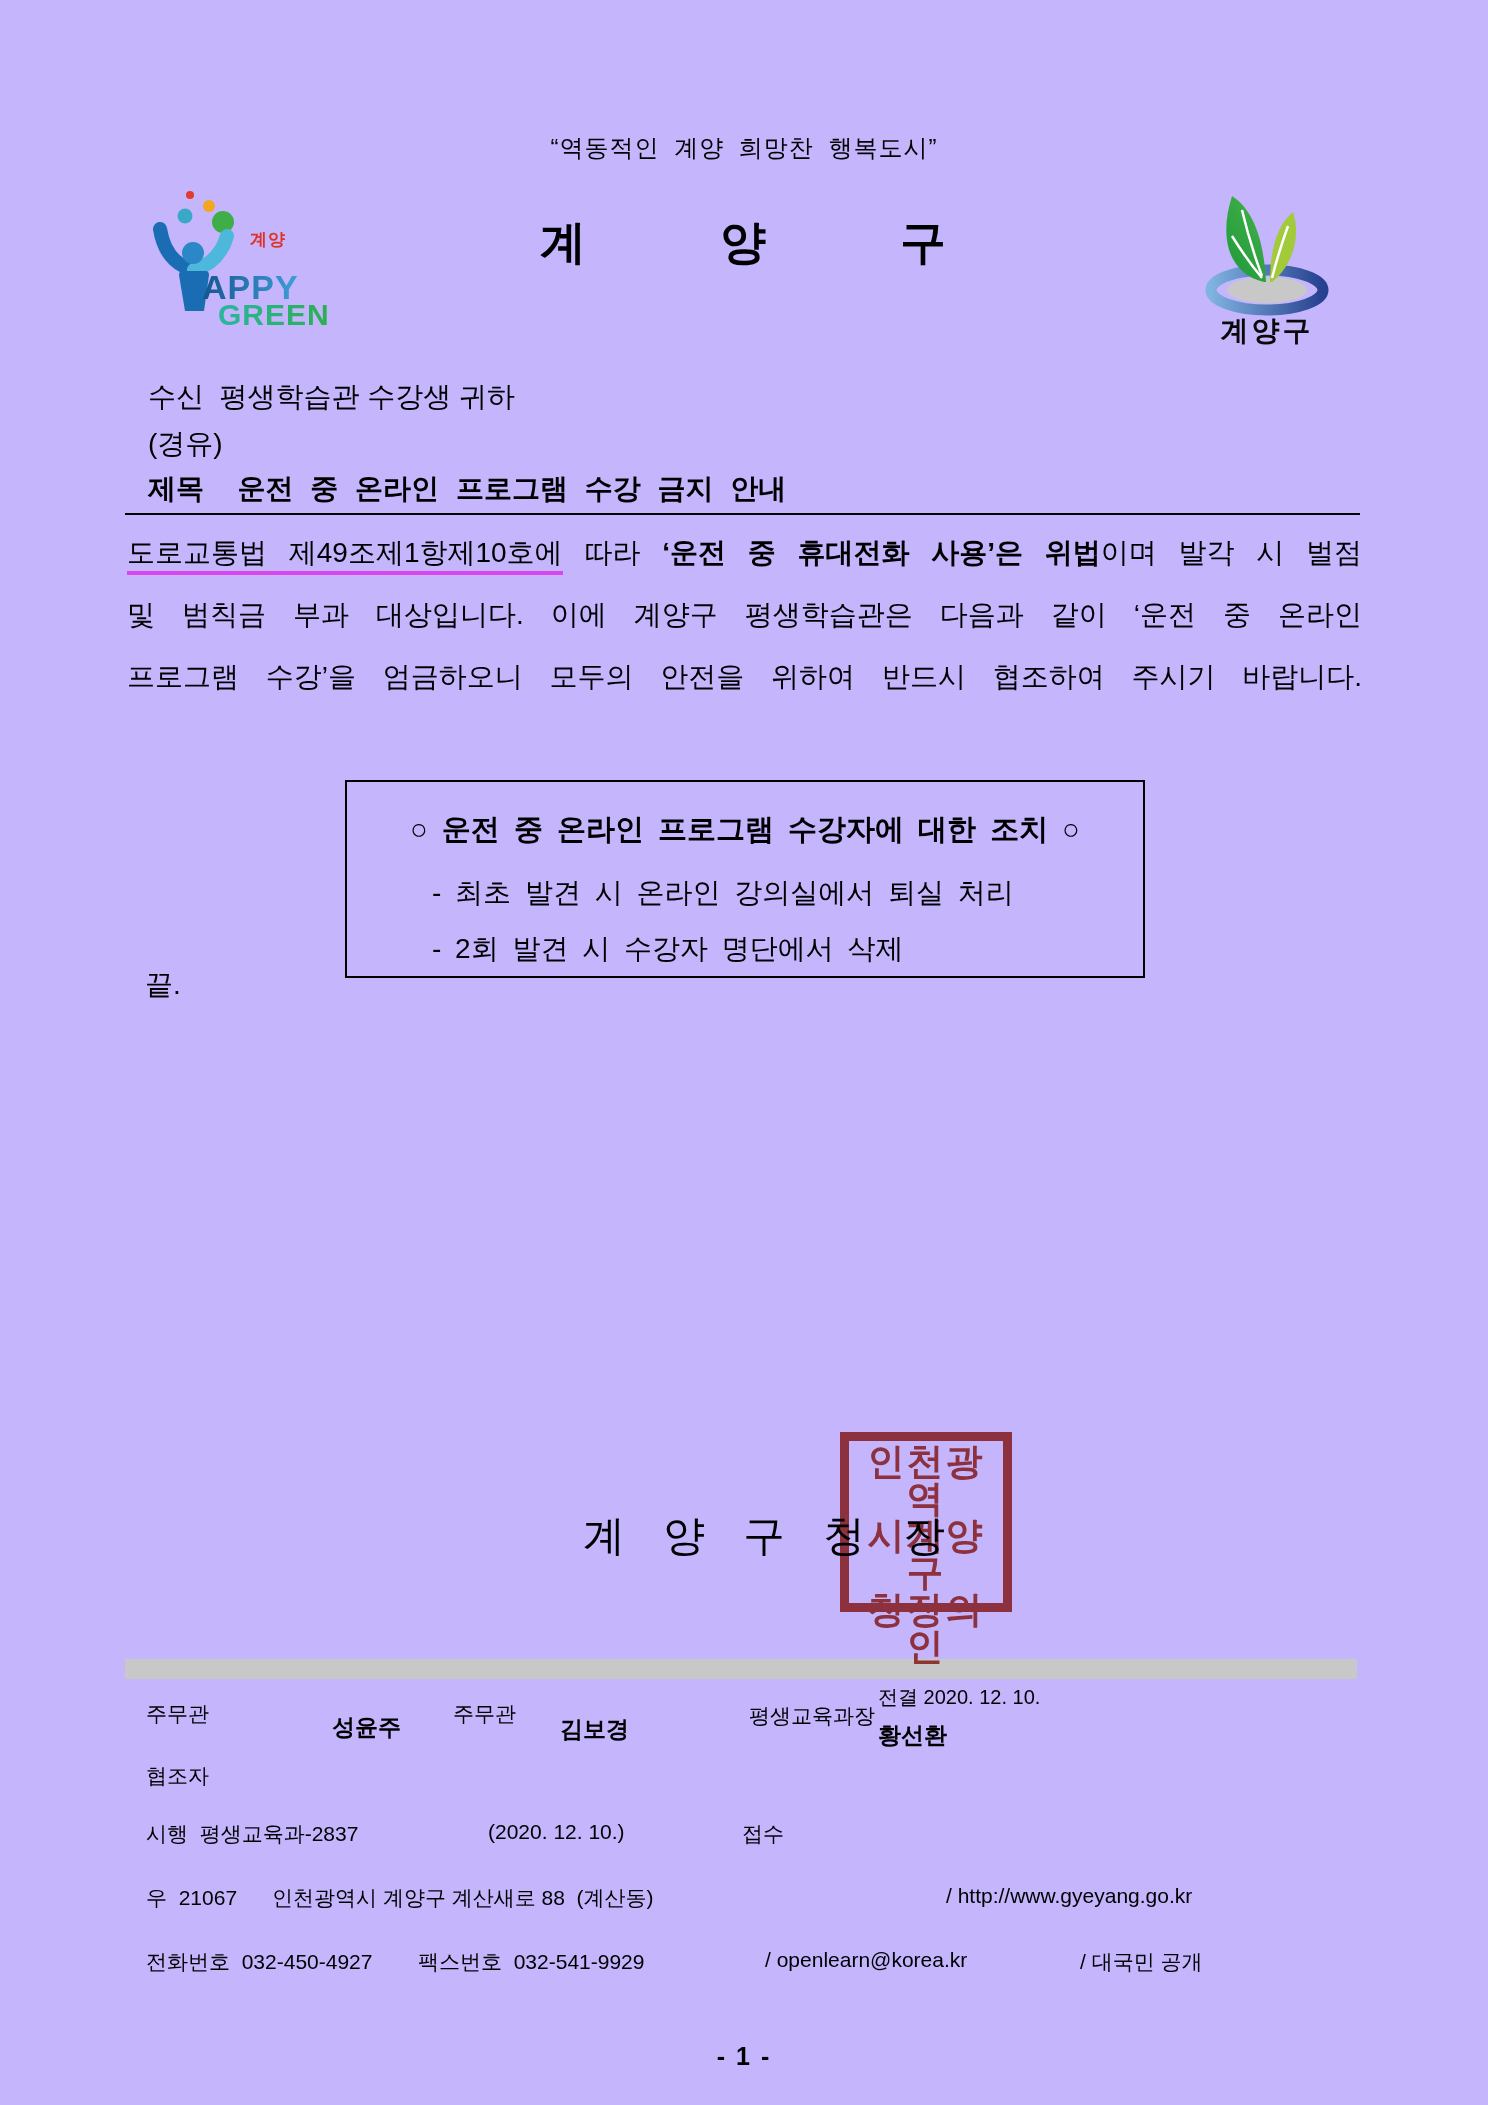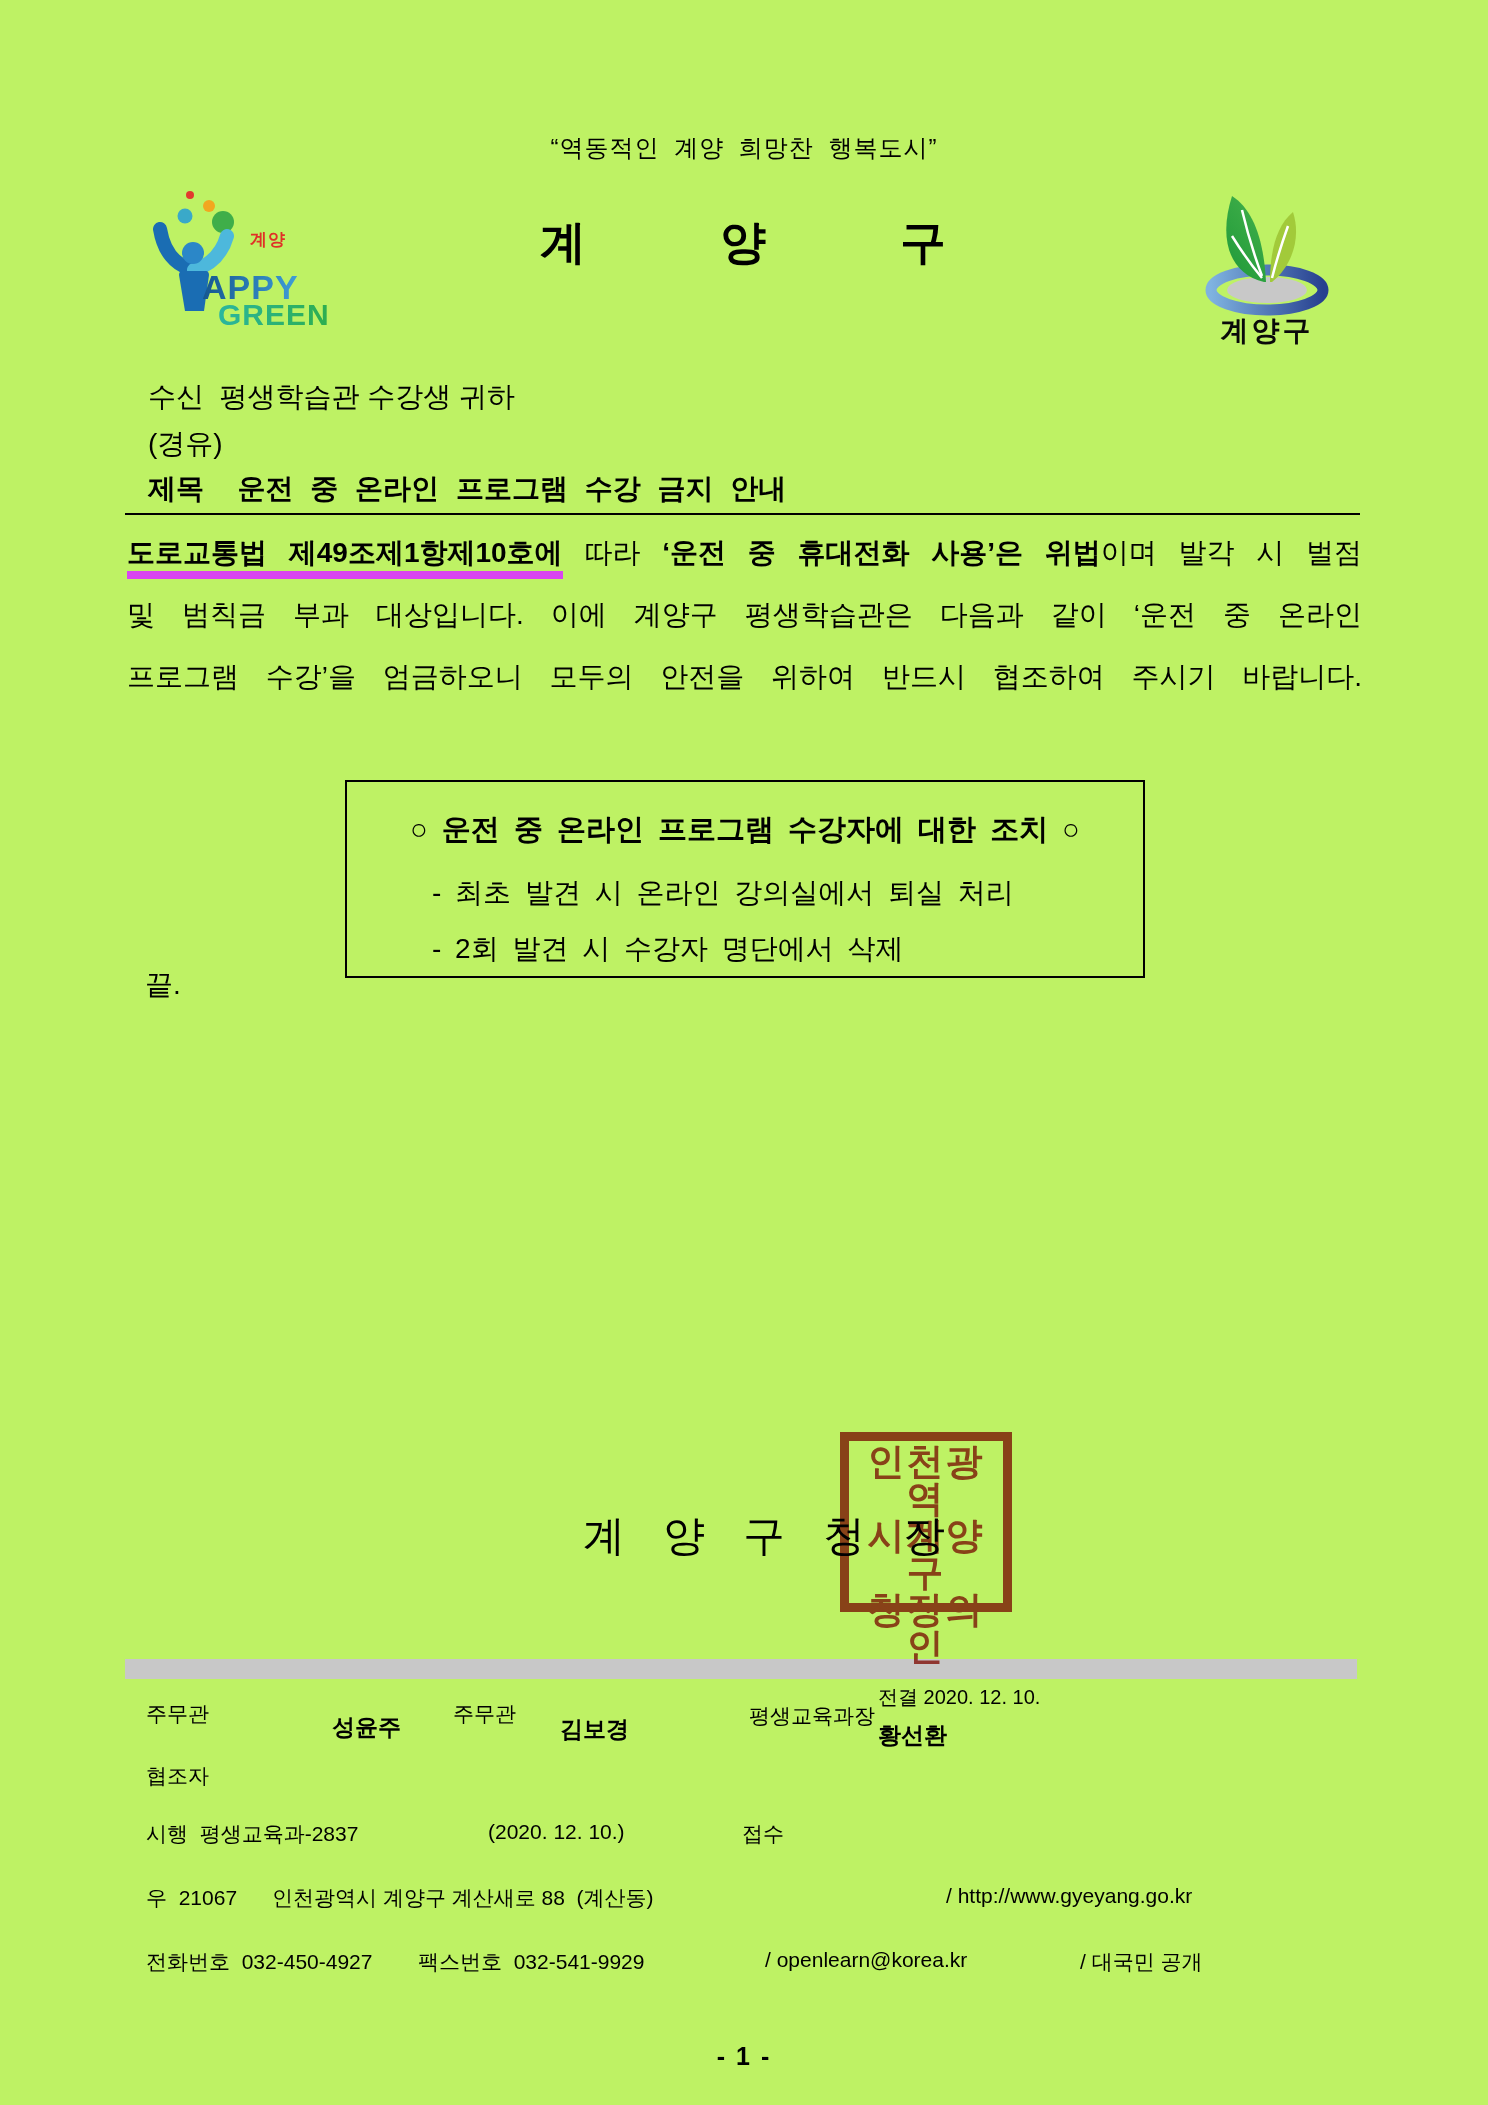--- a/index.html
+++ b/index.html
@@ -1,38 +1,38 @@
 <!DOCTYPE html>
 <html><head>
 <meta charset="utf-8">
 <style>
   html,body{margin:0;padding:0;background:#888;}
   .page{
-    position:relative;width:1488px;height:2105px;background:#bef264;
+    position:relative;width:1488px;height:2105px;background:#c4b5fd;
     font-family:"Liberation Sans","DejaVu Sans",sans-serif;color:#000;
     overflow:hidden;margin:0 auto;
   }
   .abs{position:absolute;}
   .pre{white-space:pre;}
   .center{left:0;right:0;text-align:center;}
 
   .slogan{top:132px;font-size:24px;word-spacing:7px;letter-spacing:1px;}
   .doc-title{left:540px;top:212px;font-size:46px;font-weight:bold;letter-spacing:134px;white-space:nowrap;}
 
   .recipient{left:148px;font-size:28px;}
   .to-line{top:378px;}
   .via-line{top:425px;}
   .subject-line{top:470px;font-weight:bold;word-spacing:9px;}
   .head-rule{left:125px;top:513px;width:1235px;height:2px;background:#000;}
 
   .body-line{left:127px;width:1235px;font-size:28px;text-align:justify;text-align-last:justify;white-space:normal;}
   .bl1{top:534px;}
   .bl2{top:596px;}
   .bl3{top:658px;}
-  .u-seg{border-bottom:8px solid #d946ef;padding-bottom:3px;font-weight:bold;}
+  .u-seg{border-bottom:4px solid #d946ef;padding-bottom:3px;}
   .b-seg{font-weight:bold;}
 
   .notice-box{left:345px;top:757px;width:800px;height:198px;border:2px solid #000;box-sizing:border-box;margin-top:23px;}
   .nb-title{left:0;right:0;top:28px;text-align:center;font-size:29px;font-weight:bold;word-spacing:6px;}
   .nb-item{left:85px;font-size:28px;word-spacing:6px;}
   .nb-i1{top:92px;}
   .nb-i2{top:148px;}
 
   .closing{left:145px;top:966px;font-size:28px;}
 

